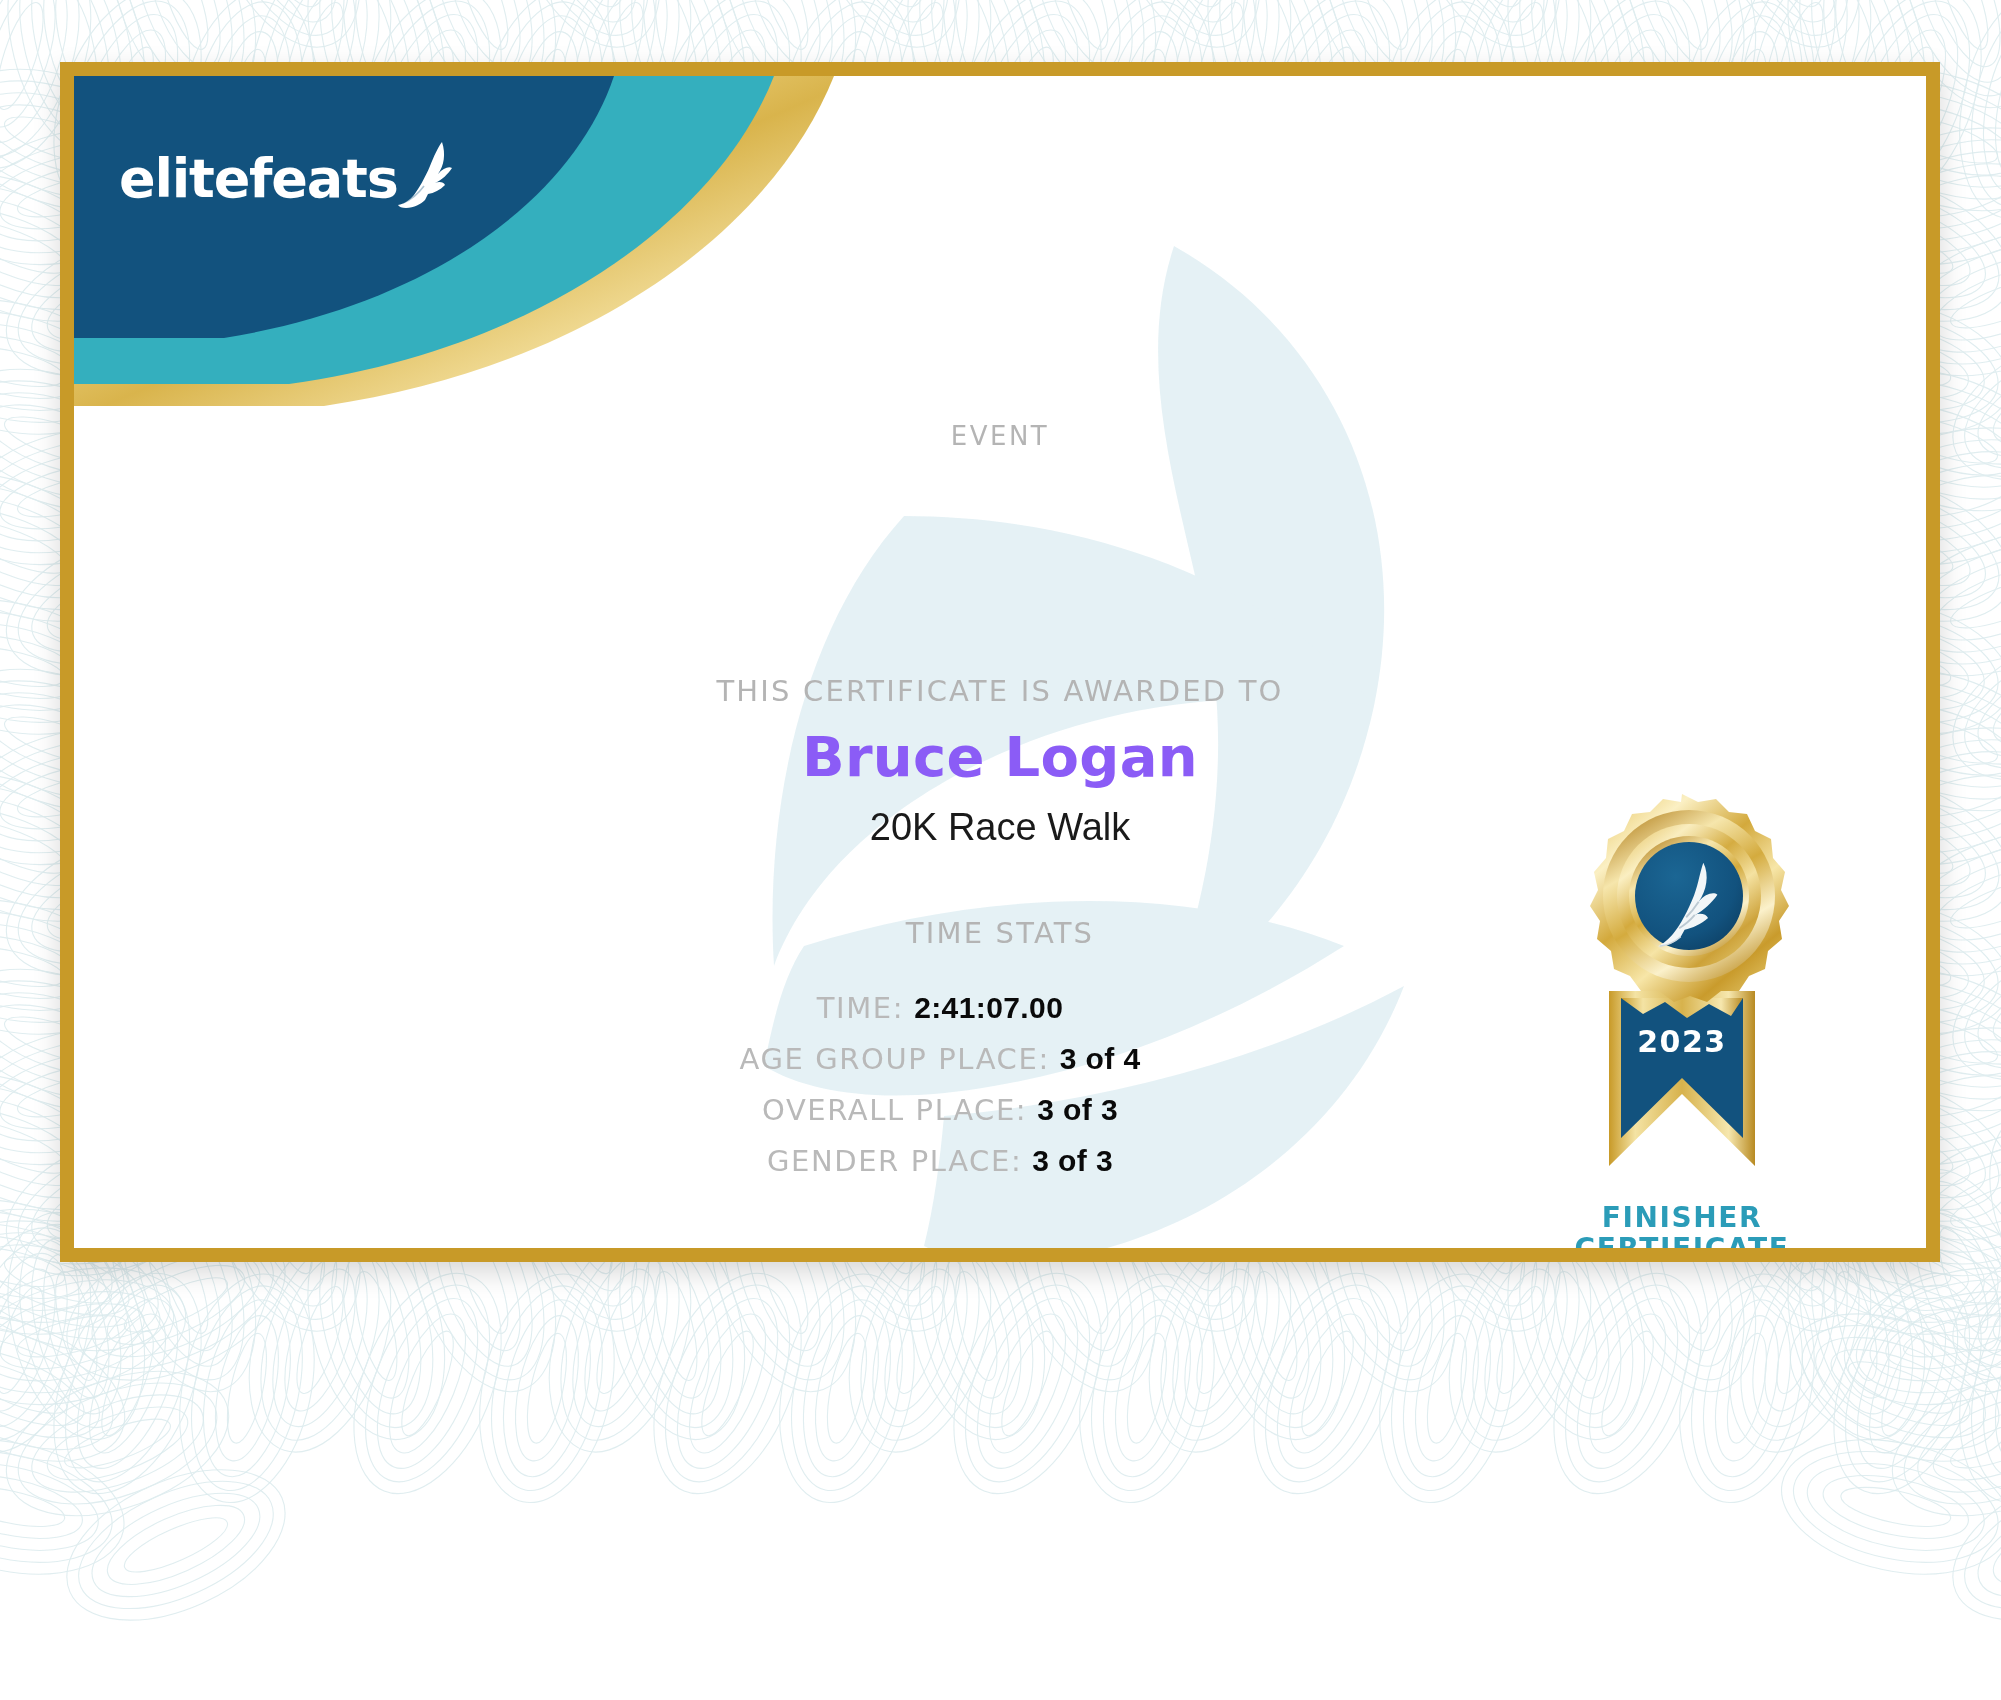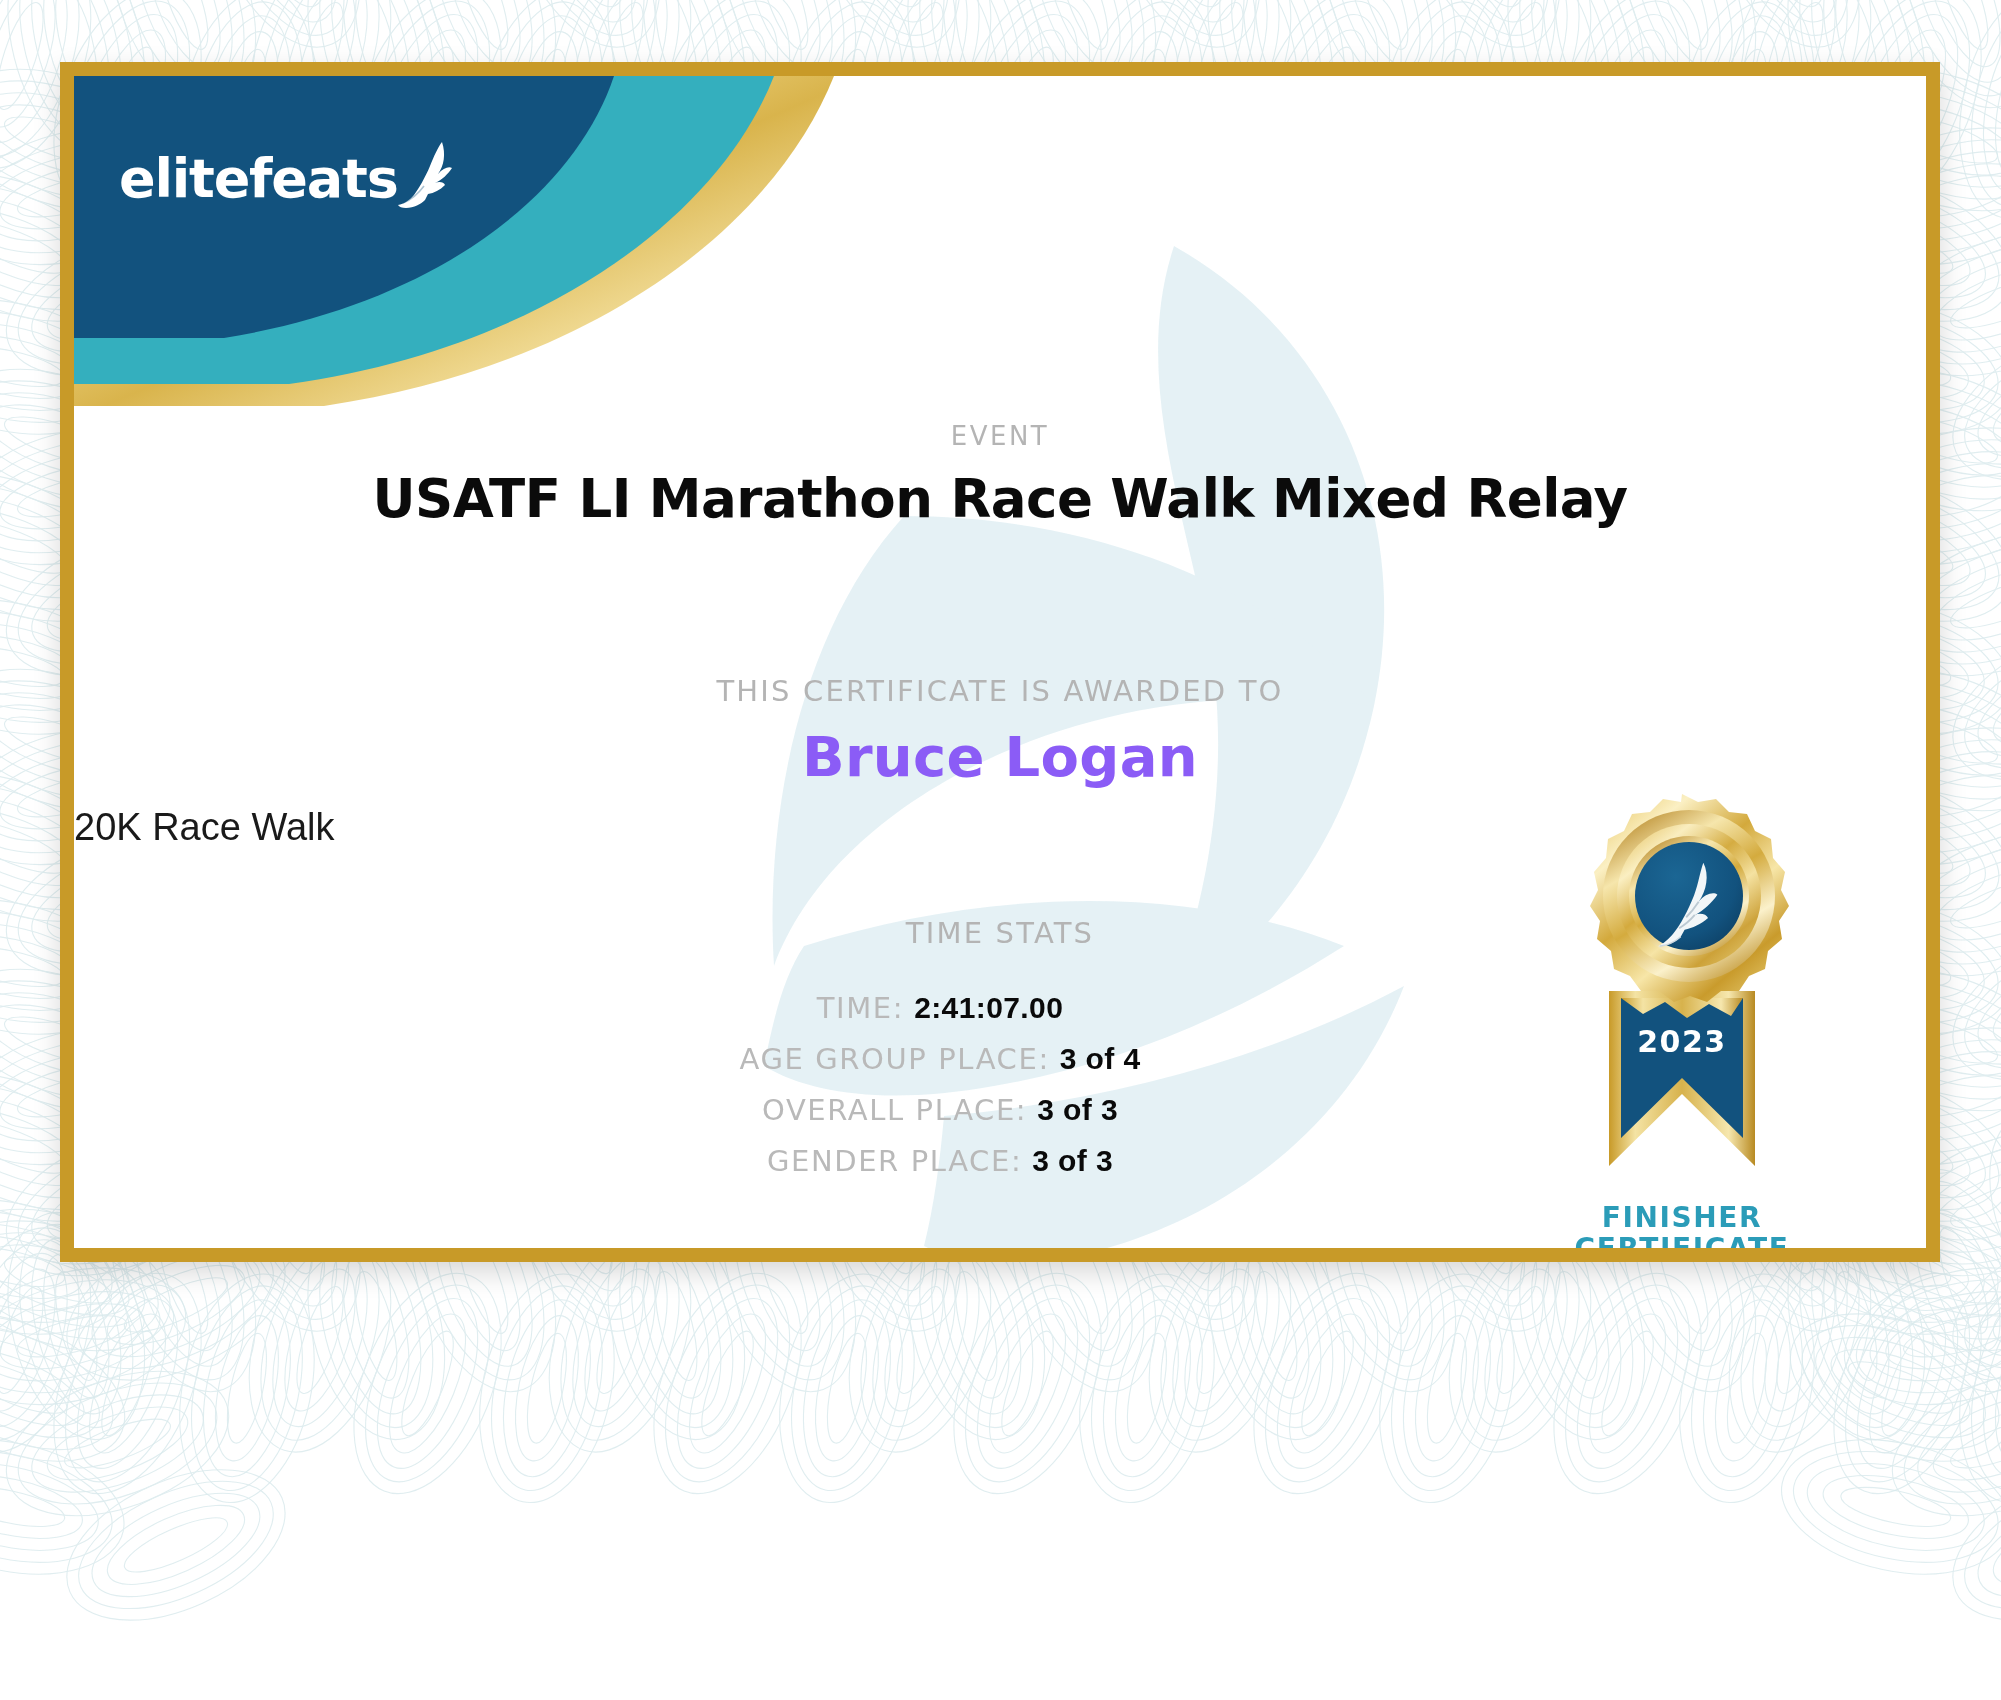--- a/index.html
+++ b/index.html
@@ -146,20 +146,21 @@
     font-family: "DejaVu Sans", sans-serif;
     font-size: 56px;
     font-weight: 700;
     letter-spacing: 0.3px;
   }
 
   #recipient-sub {
     position: absolute;
     left: 0; right: 0;
     top: 730px;
+    text-align: center;
     color: #1a1a1a;
     font-family: "Liberation Sans", sans-serif;
     font-size: 38px;
     font-weight: 400;
   }
 
   #stats-label {
     position: absolute;
     left: 0; right: 0;
     top: 840px;
@@ -371,21 +372,20 @@
                    C420,918 340,910 290,880 C300,830 310,790 330,760 Z"></path>
           <path d="M470,930 C640,915 800,870 930,800 C880,930 770,1020 640,1060
                    C560,1084 490,1080 450,1060 C460,1020 466,975 470,930 Z"></path>
         </g>
       </svg>
 
       <div id="content">
 
         <div id="event-label" class="kicker">EVENT</div>
 
-        <div id="event-title">USATF LI Marathon Race Walk Mixed Relay</div>
 
         <div id="awarded-label" class="kicker">THIS CERTIFICATE IS AWARDED TO</div>
 
         <div id="recipient-name">Bruce Logan</div>
 
         <div id="recipient-sub">20K Race Walk</div>
 
         <div id="stats-label" class="kicker">TIME STATS</div>
 
         <div id="stats-list">

